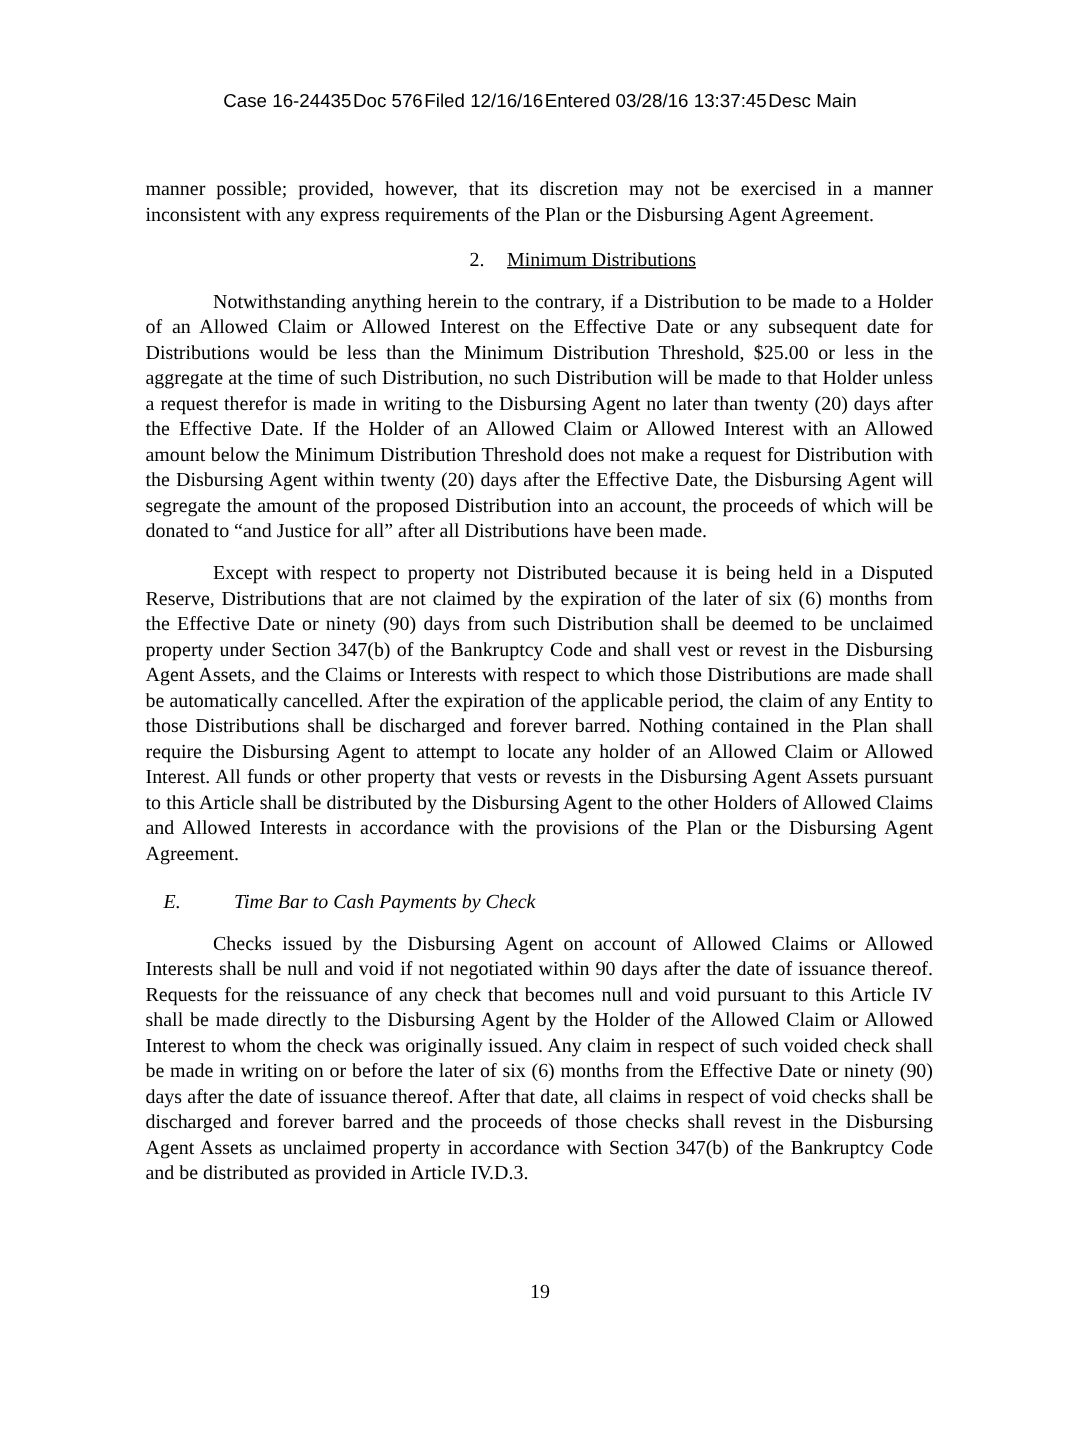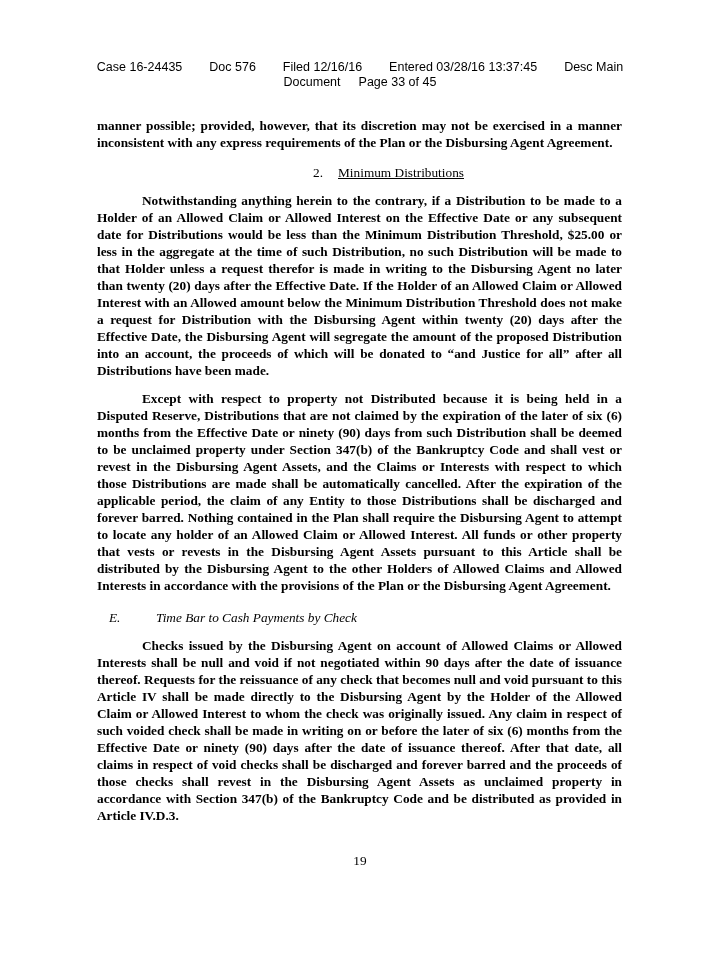--- a/index.html
+++ b/index.html
@@ -23,40 +23,39 @@
     left: 0;
     width: 720px;
     font-family: "Liberation Sans", sans-serif;
     font-size: 12.5px;
     line-height: 14px;
     text-align: center;
   }
   .stamp-row {
     display: flex;
     justify-content: center;
-    gap: 27px;
+    gap: 1px;
     white-space: nowrap;
   }
   .stamp-row.second {
     gap: 18px;
     margin-top: 0.5px;
   }
   
   .content {
     position: absolute;
     top: 117px;
     left: 97px;
     width: 525px;
     font-size: 13.3px;
     line-height: 17px;
     text-align: justify;
   }
   .content p {
     margin: 0 0 11px 0;
-    font-weight: bold;
   }
   .content p.indent {
     text-indent: 45px;
   }
   .num-heading {
     margin: 13px 0 11px 0;
     text-align: center;
   }
   .num-heading .h-num {
     display: inline-block;
@@ -90,24 +89,20 @@
 <div class="page">
 
   <div class="stamp">
     <div class="stamp-row">
       <span>Case 16-24435</span>
       <span>Doc 576</span>
       <span>Filed 12/16/16</span>
       <span>Entered 03/28/16 13:37:45</span>
       <span>Desc Main</span>
     </div>
-    <div class="stamp-row second">
-      <span>Document</span>
-      <span>Page 33 of 45</span>
-    </div>
   </div>
 
   <div class="content">
 
     <p>manner possible; provided, however, that its discretion may not be exercised in a manner inconsistent with any express requirements of the Plan or the Disbursing Agent Agreement.</p>
 
     <div class="num-heading">
       <span class="h-num">2.</span><span class="h-title">Minimum Distributions</span>
     </div>
 

